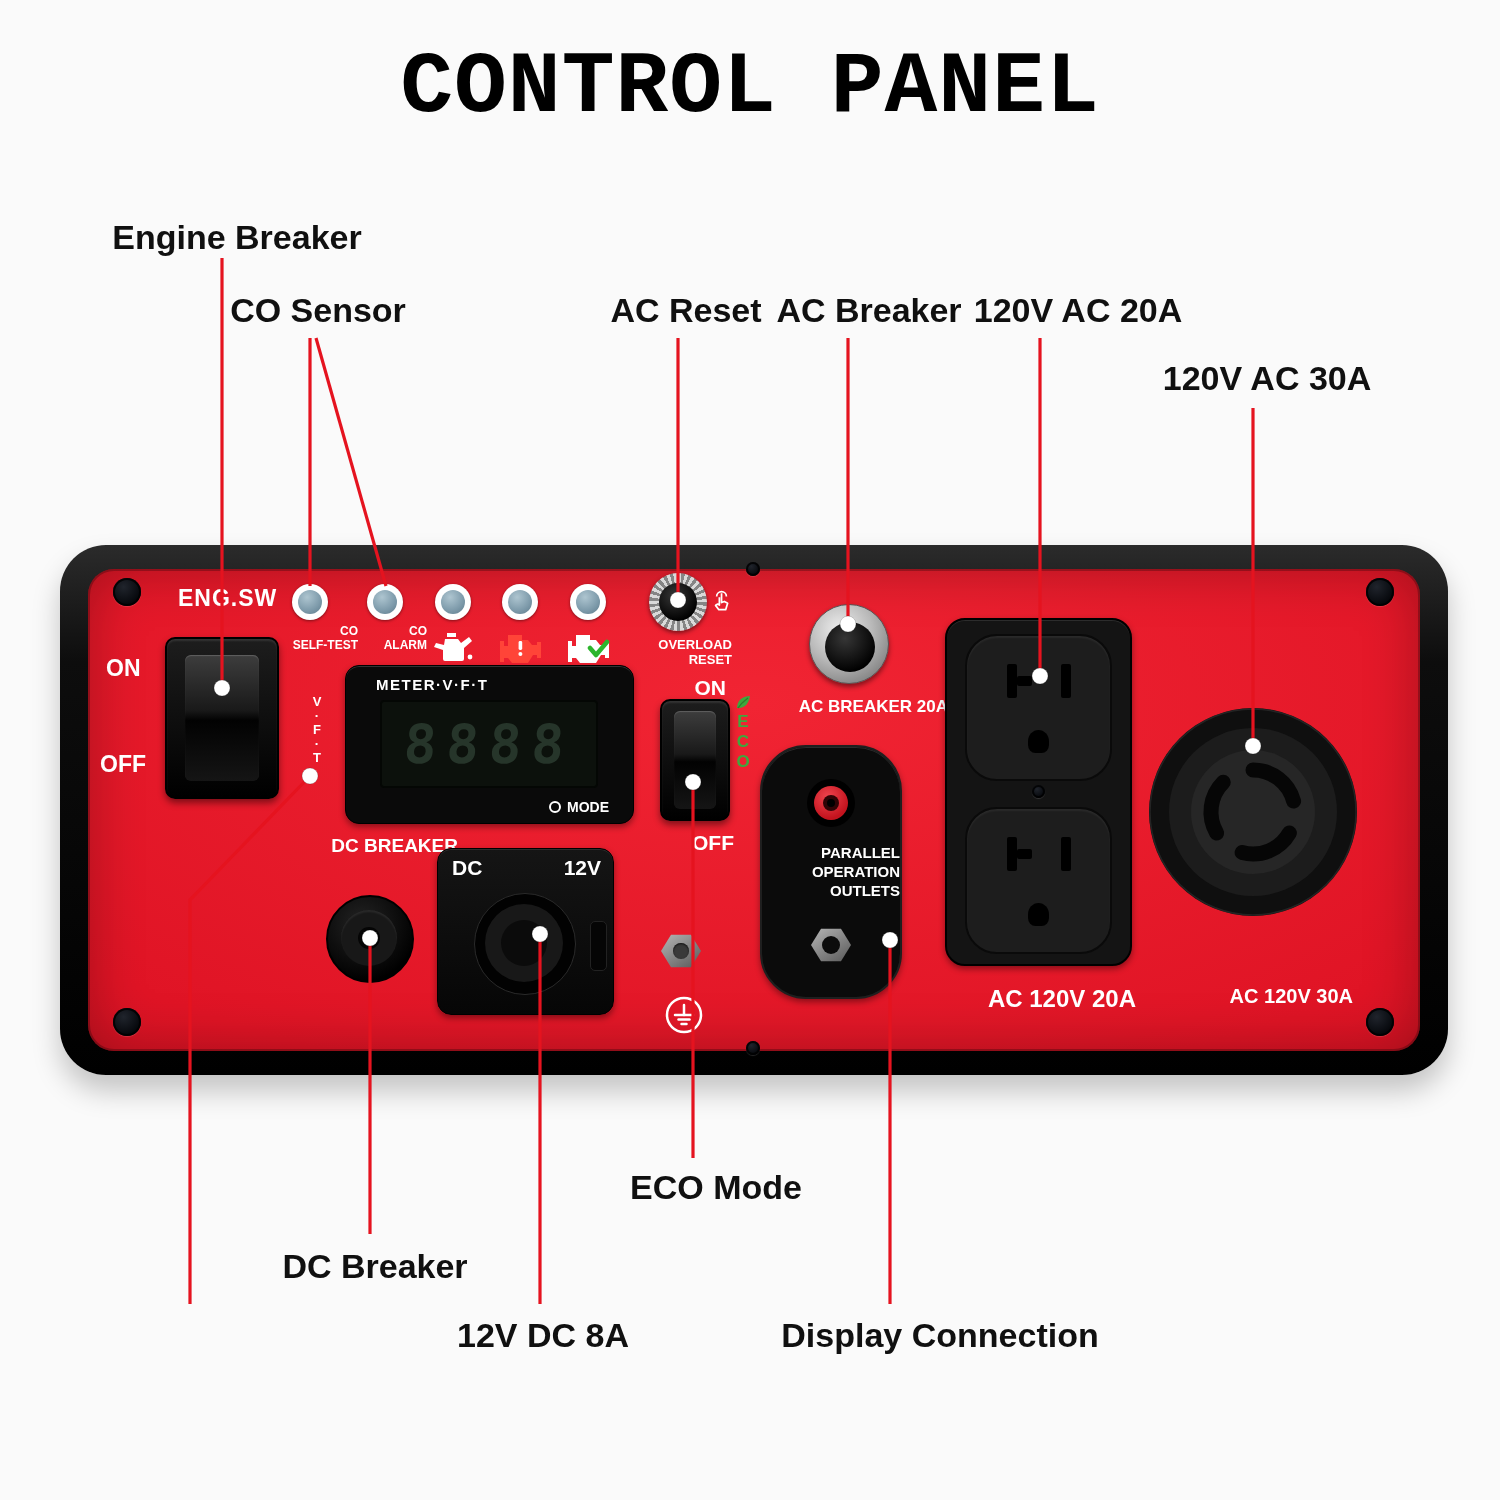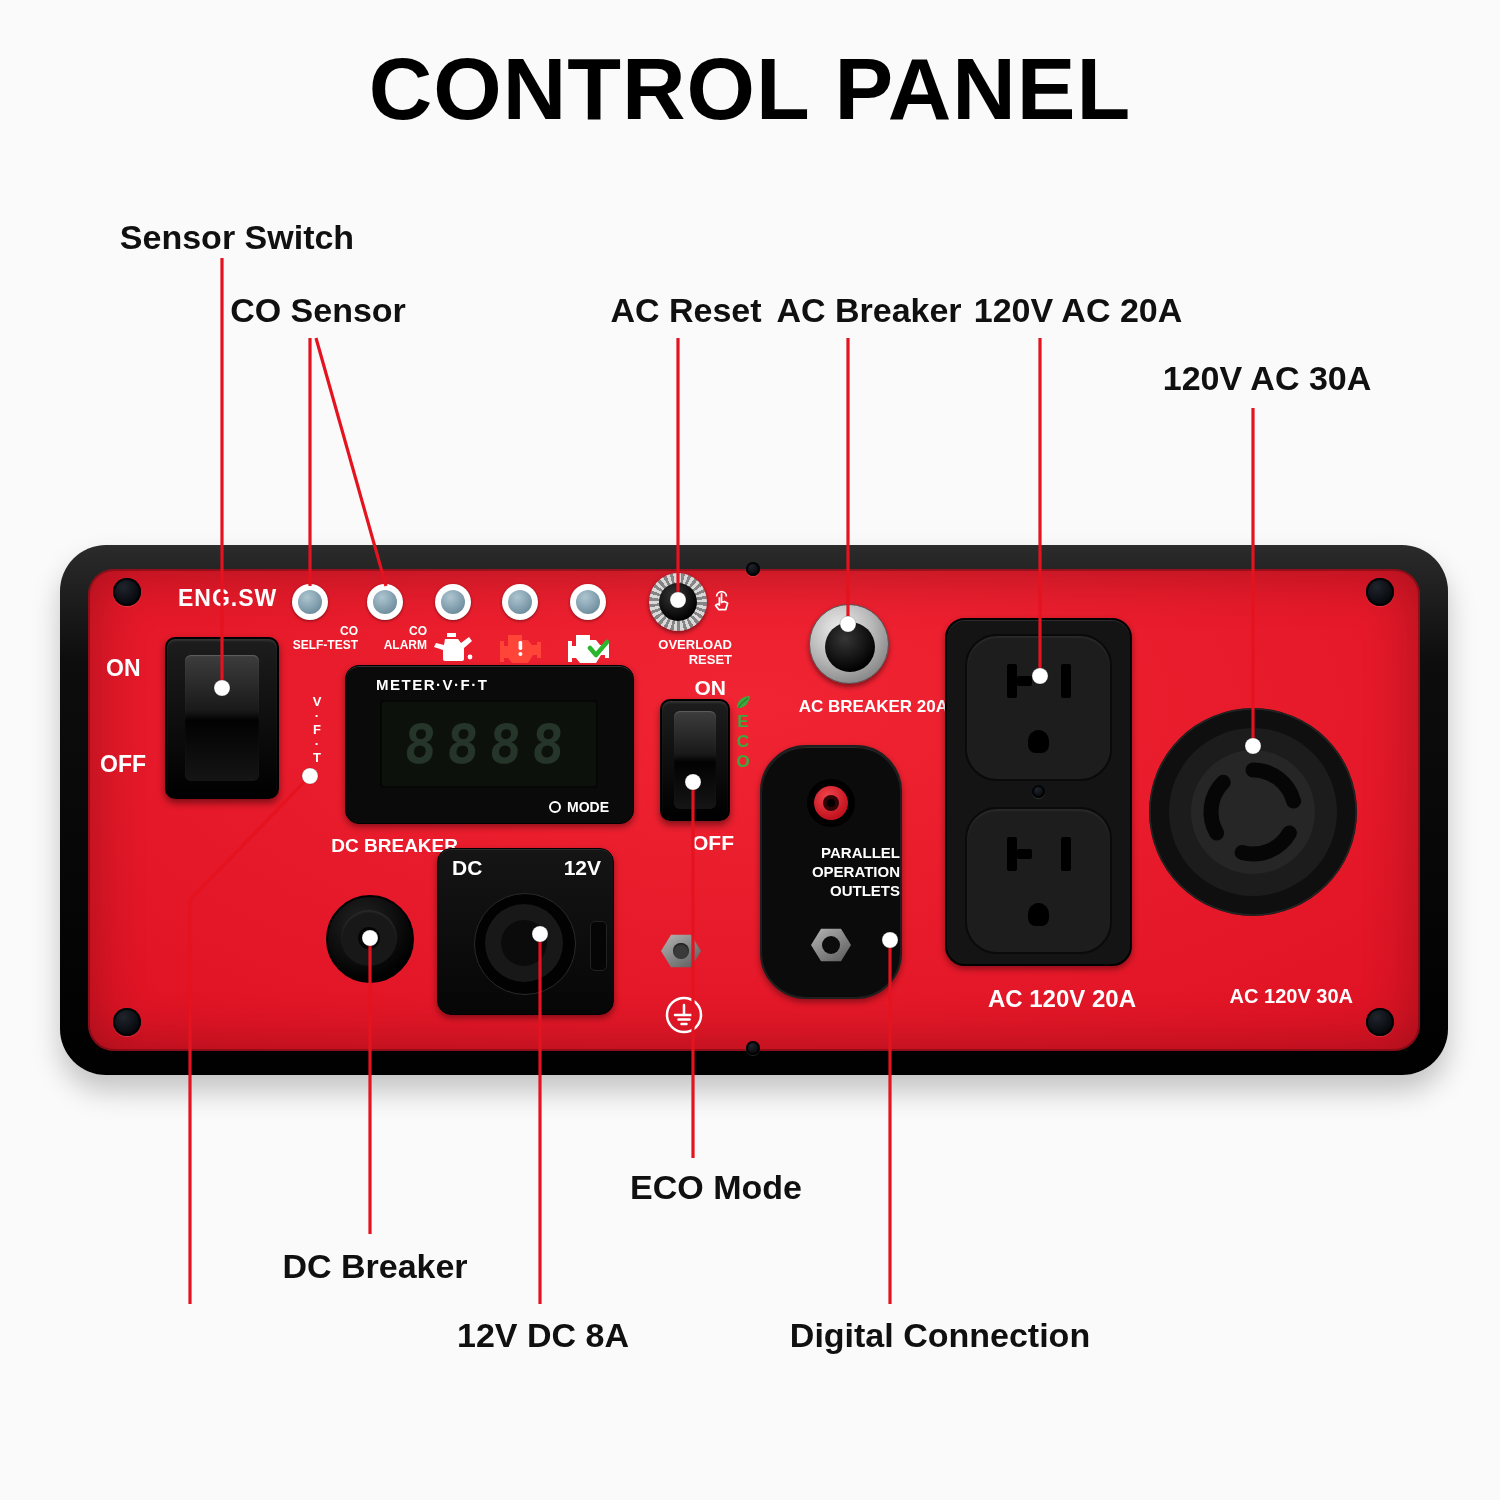--- a/index.html
+++ b/index.html
@@ -4,21 +4,21 @@
 <style>
   :root{
     --page-bg:#fafafa; --callout-red:#e5131f; --panel-red:#e01425;
     --eco-green:#3ea83e; --label-black:#101010;
   }
   html,body{margin:0;padding:0;}
   body{width:1500px;height:1500px;background:var(--page-bg);font-family:"Liberation Sans",sans-serif;}
   .page{position:relative;width:1500px;height:1500px;overflow:hidden;}
   .abs{position:absolute;}
   .title{position:absolute;left:750px;top:38px;transform:translateX(-50%);margin:0;
-         font-family:Liberation Sans, sans-serif;font-weight:bold;font-size:88px;color:#000;
+         font-family:Liberation Mono, monospace;font-weight:bold;font-size:88px;color:#000;
          letter-spacing:1px;white-space:nowrap;}
   .lbl{position:absolute;transform:translateX(-50%);font-weight:bold;font-size:34px;
        color:var(--label-black);white-space:nowrap;}
   
   .panel{position:absolute;left:60px;top:545px;width:1388px;height:530px;border-radius:46px;
          background:linear-gradient(180deg,#2b2b2b 0%,#0d0d0d 22%,#000 100%);
          box-shadow:0 16px 28px rgba(0,0,0,.22);}
   .panel-face{position:absolute;inset:24px 28px;border-radius:26px;
          background:radial-gradient(120% 150% at 50% 28%,#f12433 0%,#e01425 55%,#bd0e1e 100%);
          box-shadow:inset 0 0 55px rgba(0,0,0,.28), inset 0 0 0 2px rgba(0,0,0,.25);}
@@ -279,24 +279,24 @@
     <circle class="cdot" cx="848" cy="624" r="8"></circle>
     <circle class="cdot" cx="1040" cy="676" r="8"></circle>
     <circle class="cdot" cx="1253" cy="746" r="8"></circle>
     <circle class="cdot" cx="693" cy="782" r="8"></circle>
     <circle class="cdot" cx="370" cy="938" r="8"></circle>
     <circle class="cdot" cx="540" cy="934" r="8"></circle>
     <circle class="cdot" cx="890" cy="940" r="8"></circle>
     <circle class="cdot" cx="310" cy="776" r="8"></circle>
   </svg>
 
-  <div class="lbl" style="left:237px;top:218px">Sensor Switch</div>
+  <div class="lbl" style="left:237px;top:218px">Engine Breaker</div>
   <div class="lbl" style="left:318px;top:291px">CO Sensor</div>
   <div class="lbl" style="left:686px;top:291px">AC Reset</div>
   <div class="lbl" style="left:869px;top:291px">AC Breaker</div>
   <div class="lbl" style="left:1078px;top:291px">120V AC 20A</div>
   <div class="lbl" style="left:1267px;top:359px">120V AC 30A</div>
   <div class="lbl" style="left:716px;top:1168px">ECO Mode</div>
   <div class="lbl" style="left:375px;top:1247px">DC Breaker</div>
   <div class="lbl" style="left:543px;top:1316px">12V DC 8A</div>
-  <div class="lbl" style="left:940px;top:1316px">Digital Connection</div>
+  <div class="lbl" style="left:940px;top:1316px">Display Connection</div>
 
 </div>
 
 </body></html>

